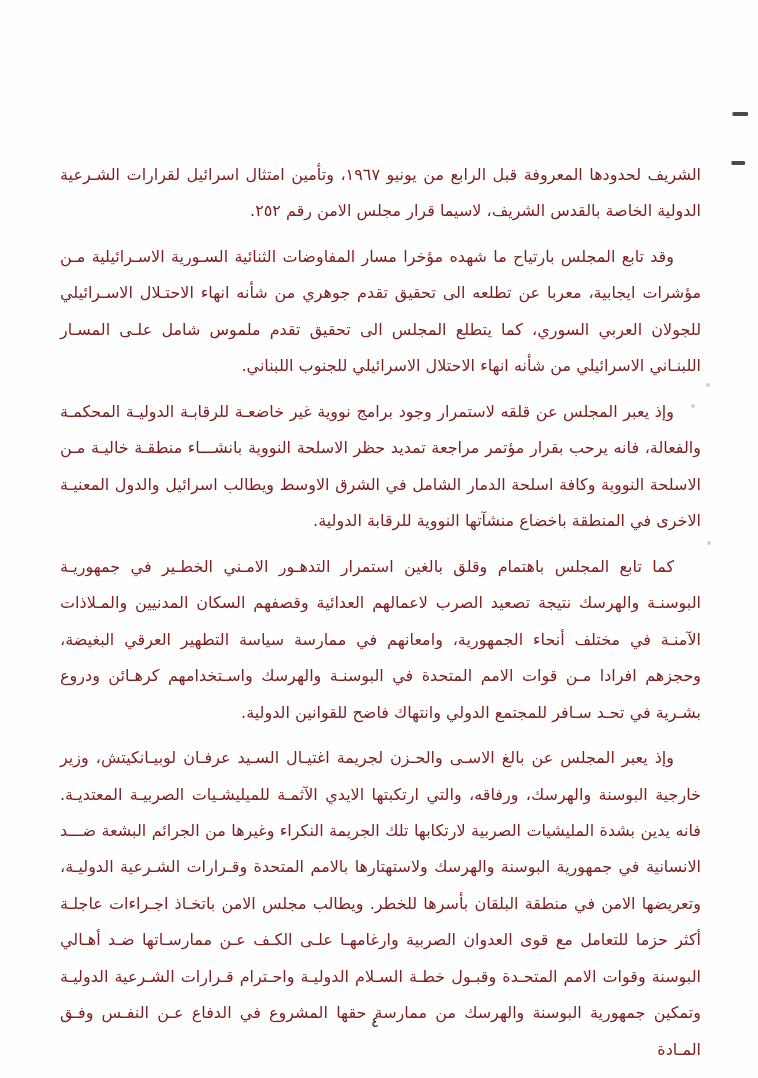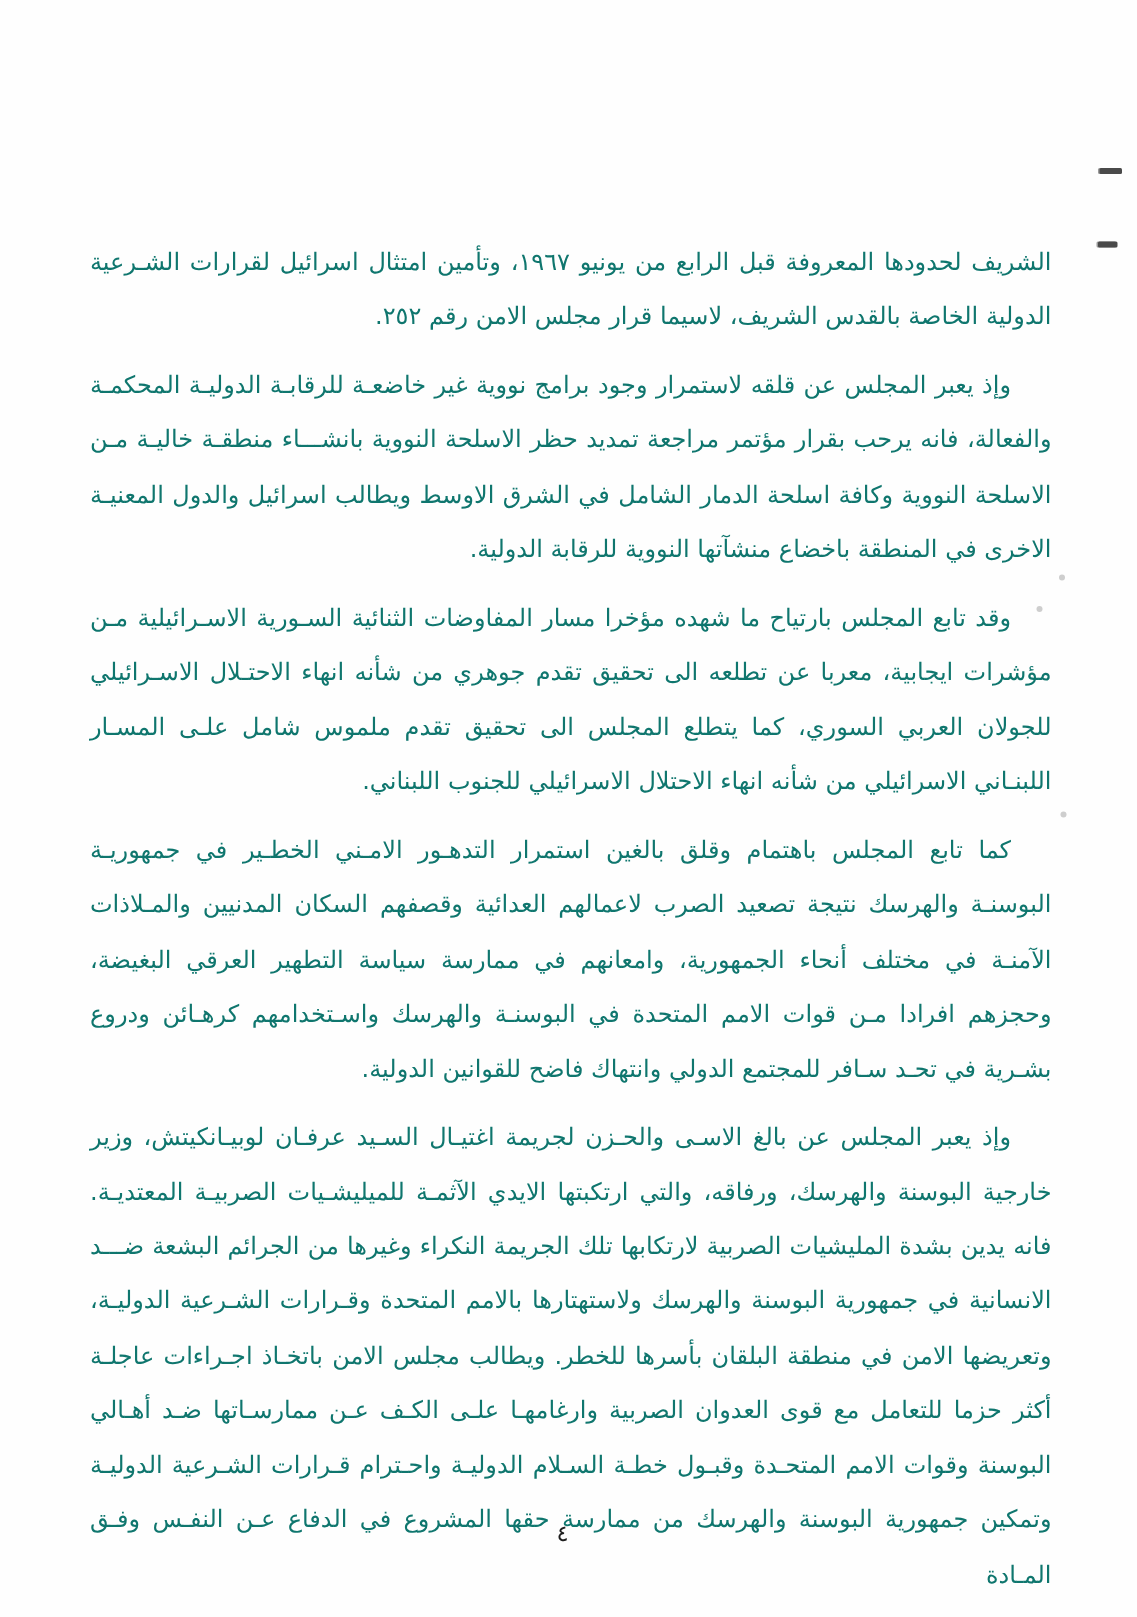--- a/index.html
+++ b/index.html
@@ -16,21 +16,21 @@
     font-family: "DejaVu Sans", sans-serif;
   }
   .text-block {
     position: absolute;
     top: 157px;
     right: 57px;
     width: 641px;
     direction: rtl;
     unicode-bidi: embed;
     text-align: justify;
-    color: #0f766e;
+    color: #7f1d1d;
     font-size: 16px;
     line-height: 2.28;
     letter-spacing: 0;
   }
   .text-block p {
     margin: 0 0 9px 0;
     padding: 0;
   }
   .text-block p.indent {
     text-indent: 27px; 
@@ -61,22 +61,22 @@
     opacity: 0.7;
   }
 </style>
 </head>
 <body>
 
 <div class="page">
 
   <div class="text-block">
     <p>الشريف لحدودها المعروفة قبل الرابع من يونيو ١٩٦٧، وتأمين امتثال اسرائيل لقرارات الشـرعية الدولية الخاصة بالقدس الشريف، لاسيما قرار مجلس الامن رقم ٢٥٢.</p>
+    <p class="indent">وقد تابع المجلس بارتياح ما شهده مؤخرا مسار المفاوضات الثنائية السـورية الاسـرائيلية مـن مؤشرات ايجابية، معربا عن تطلعه الى تحقيق تقدم جوهري من شأنه انهاء الاحتـلال الاسـرائيلي للجولان العربي السوري، كما يتطلع المجلس الى تحقيق تقدم ملموس شامل علـى المسـار اللبنـاني الاسرائيلي من شأنه انهاء الاحتلال الاسرائيلي للجنوب اللبناني.</p>
     <p class="indent">وإذ يعبر المجلس عن قلقه لاستمرار وجود برامج نووية غير خاضعـة للرقابـة الدوليـة المحكمـة والفعالة، فانه يرحب بقرار مؤتمر مراجعة تمديد حظر الاسلحة النووية بانشـــاء منطقـة خاليـة مـن الاسلحة النووية وكافة اسلحة الدمار الشامل في الشرق الاوسط ويطالب اسرائيل والدول المعنيـة الاخرى في المنطقة باخضاع منشآتها النووية للرقابة الدولية.</p>
-    <p class="indent">وقد تابع المجلس بارتياح ما شهده مؤخرا مسار المفاوضات الثنائية السـورية الاسـرائيلية مـن مؤشرات ايجابية، معربا عن تطلعه الى تحقيق تقدم جوهري من شأنه انهاء الاحتـلال الاسـرائيلي للجولان العربي السوري، كما يتطلع المجلس الى تحقيق تقدم ملموس شامل علـى المسـار اللبنـاني الاسرائيلي من شأنه انهاء الاحتلال الاسرائيلي للجنوب اللبناني.</p>
     <p class="indent">كما تابع المجلس باهتمام وقلق بالغين استمرار التدهـور الامـني الخطـير في جمهوريـة البوسنـة والهرسك نتيجة تصعيد الصرب لاعمالهم العدائية وقصفهم السكان المدنيين والمـلاذات الآمنـة في مختلف أنحاء الجمهورية، وامعانهم في ممارسة سياسة التطهير العرقي البغيضة، وحجزهم افرادا مـن قوات الامم المتحدة في البوسنـة والهرسك واسـتخدامهم كرهـائن ودروع بشـرية في تحـد سـافر للمجتمع الدولي وانتهاك فاضح للقوانين الدولية.</p>
     <p class="indent">وإذ يعبر المجلس عن بالغ الاسـى والحـزن لجريمة اغتيـال السـيد عرفـان لوبيـانكيتش، وزير خارجية البوسنة والهرسك، ورفاقه، والتي ارتكبتها الايدي الآثمـة للميليشـيات الصربيـة المعتديـة. فانه يدين بشدة المليشيات الصربية لارتكابها تلك الجريمة النكراء وغيرها من الجرائم البشعة ضـــد الانسانية في جمهورية البوسنة والهرسك ولاستهتارها بالامم المتحدة وقـرارات الشـرعية الدوليـة، وتعريضها الامن في منطقة البلقان بأسرها للخطر. ويطالب مجلس الامن باتخـاذ اجـراءات عاجلـة أكثر حزما للتعامل مع قوى العدوان الصربية وارغامهـا علـى الكـف عـن ممارسـاتها ضـد أهـالي البوسنة وقوات الامم المتحـدة وقبـول خطـة السـلام الدوليـة واحـترام قـرارات الشـرعية الدوليـة وتمكين جمهورية البوسنة والهرسك من ممارسة حقها المشروع في الدفاع عـن النفـس وفـق المـادة</p>
   </div>
 
   <div class="page-number">٤</div>
 
   <div id="artifacts">
       <div class="scan-dash" style="left: 733px; top: 112px; width: 15px; height: 4px;"></div>
       <div class="scan-dash" style="left: 732px; top: 161px; width: 13px; height: 4px;"></div>
       <div class="scan-speck" style="left: 706px; top: 383px;"></div>

